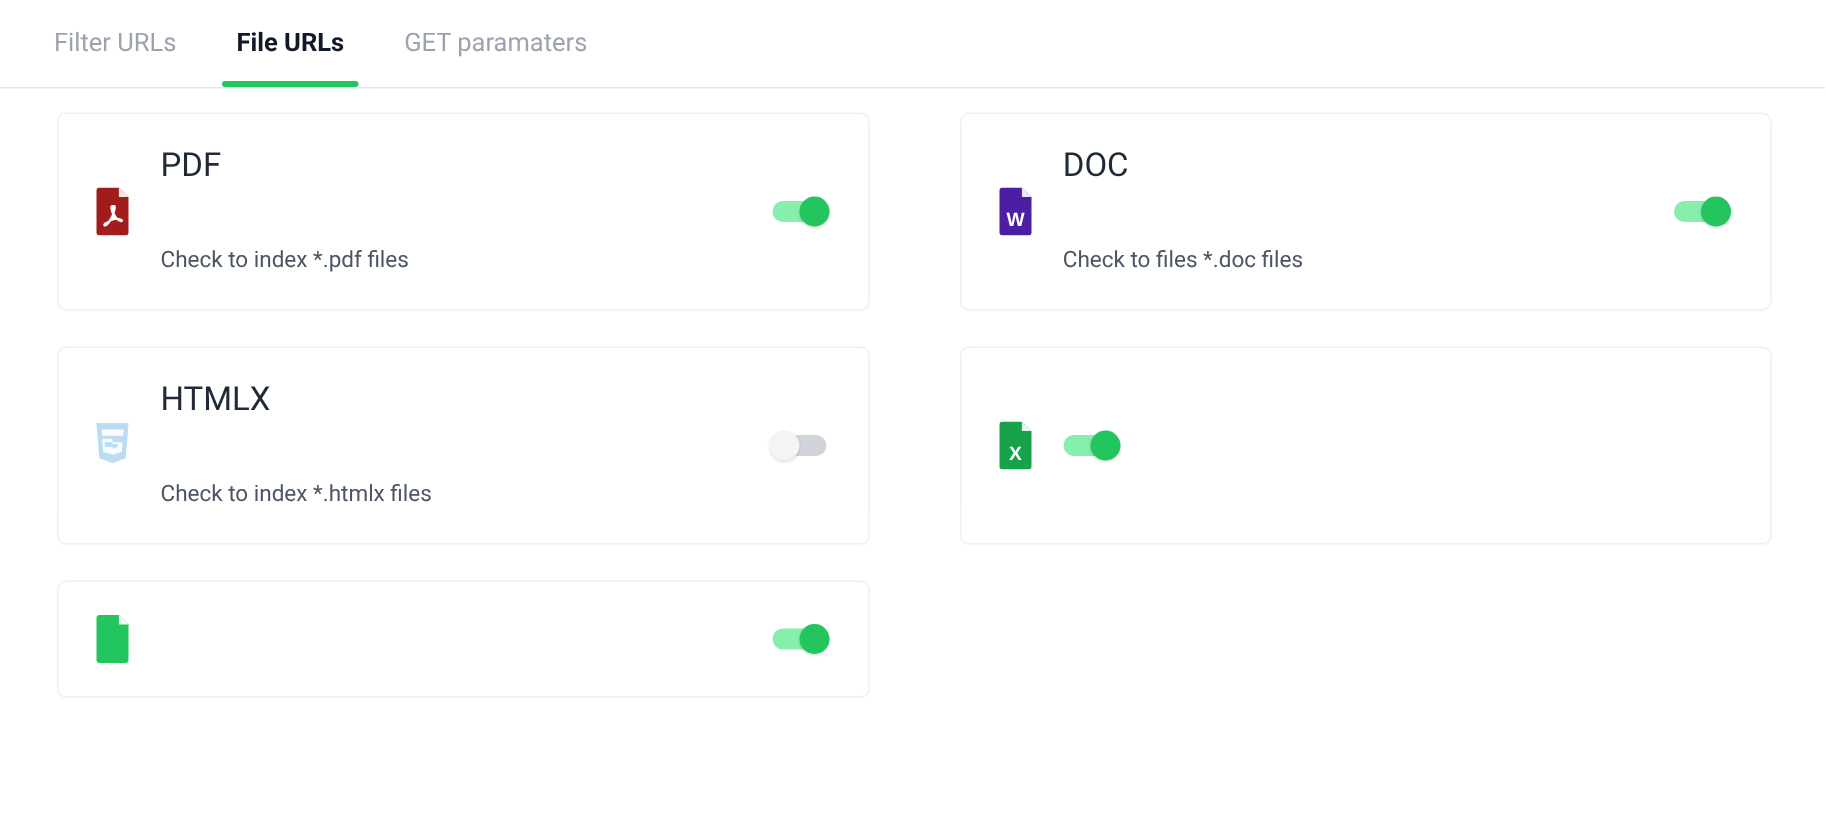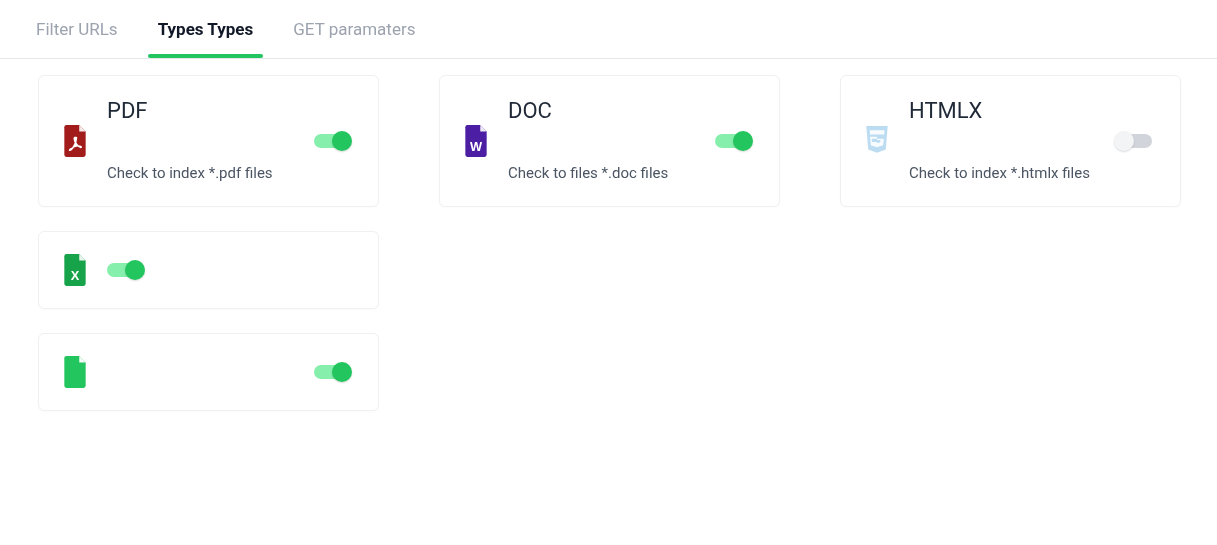--- a/index.html
+++ b/index.html
@@ -36,21 +36,21 @@
       left: -10px;
       right: -10px;
       bottom: -1px;
       height: 4px;
       background: #22c55e;
       border-radius: 2px;
     }
     .content {
       padding: 16px 36px 40px 38px;
       display: grid;
-      grid-template-columns: 1fr 1fr 1fr;
+      grid-template-columns: 1fr 1fr;
       column-gap: 60px;
       row-gap: 24px;
     }
     .card {
       background: #ffffff;
       border: 1px solid #eef0f2;
       border-radius: 6px;
       padding: 22px 28px 22px 22px;
       display: flex;
       align-items: center;
@@ -106,21 +106,21 @@
     .toggle.on .knob  { background: #22c55e; right: -2px; }
     .toggle.off .track { background: #d1d5db; }
     .toggle.off .knob  { background: #f3f4f6; left: -2px; }
     .col-break { grid-column: 1 / 2; }
   </style>
 </head>
 <body>
 
 <nav class="tabs">
   <div class="tab">Filter URLs</div>
-  <div class="tab active">Types Types</div>
+  <div class="tab active">File URLs</div>
   <div class="tab">GET paramaters</div>
 </nav>
 
 <main class="content">
 
   <div class="card">
     <div class="card-icon">
       <svg width="26" height="32" viewBox="0 0 24 30">
         <path fill="#a21c1c" d="M4 0h12l6 6v22a2 2 0 0 1-2 2H4a2 2 0 0 1-2-2V2a2 2 0 0 1 2-2z"></path>
         <path fill="#fff" d="M16 0v6h6z" opacity="0.9"></path>

